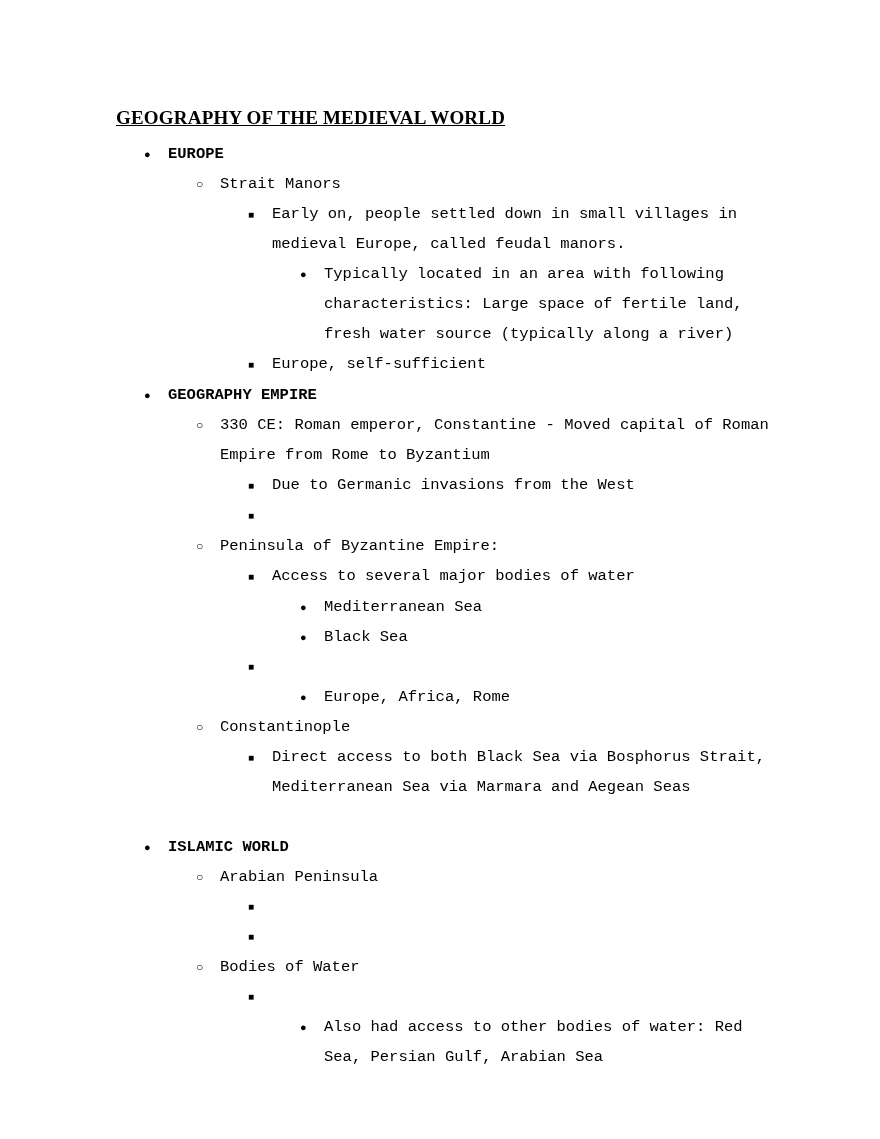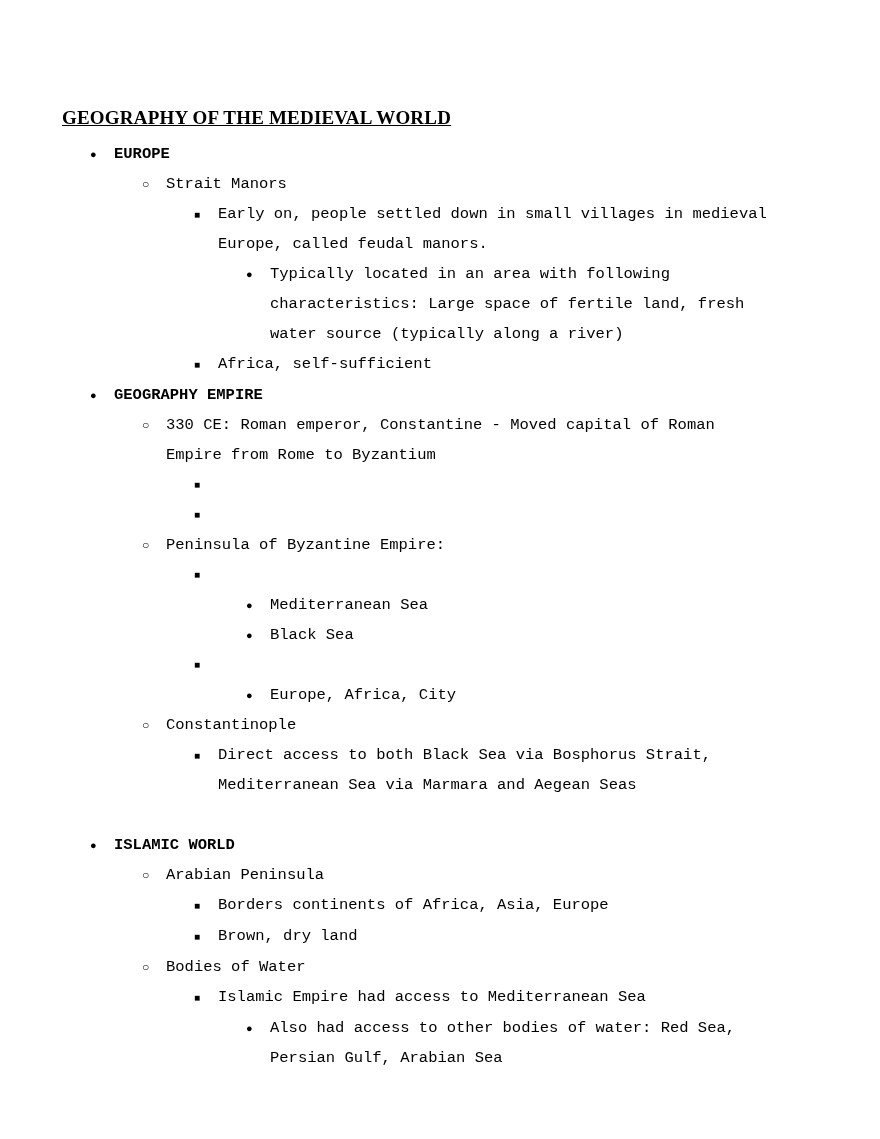--- a/index.html
+++ b/index.html
@@ -5,21 +5,21 @@
   html, body {
     margin: 0;
     padding: 0;
     background: #ffffff;
   }
   .page {
     width: 880px;
     min-height: 1139px;
     box-sizing: border-box;
     background: #ffffff;
-    padding: 103px 104px 60px 62px;
+    padding: 103px 104px 60px 116px;
     font-family: "Liberation Serif", "DejaVu Serif", serif;
     color: #000000;
   }
   .doc-title {
     font-size: 19px;
     font-weight: bold;
     text-decoration: underline;
     line-height: 30px;
     margin: 0 0 6px 0;
     letter-spacing: 0.2px;
@@ -69,88 +69,87 @@
       <div class="li level-3">
         <span class="bullet square">■</span>
         <span class="txt">Early on, people settled down in small villages in medieval Europe, called feudal manors.</span>
       </div>
       <div class="li level-4">
         <span class="bullet disc">●</span>
         <span class="txt">Typically located in an area with following characteristics: Large space of fertile land, fresh water source (typically along a river)</span>
       </div>
       <div class="li level-3">
         <span class="bullet square">■</span>
-        <span class="txt">Africa, self-sufficient</span>
+        <span class="txt">Europe, self-sufficient</span>
       </div>
       <div class="li level-1 bold">
         <span class="bullet disc">●</span>
         <span class="txt">GEOGRAPHY EMPIRE</span>
       </div>
       <div class="li level-2">
         <span class="bullet circle">○</span>
         <span class="txt">330 CE: Roman emperor, Constantine - Moved capital of Roman Empire from Rome to Byzantium</span>
       </div>
       <div class="li level-3">
         <span class="bullet square">■</span>
+        <span class="txt">Due to Germanic invasions from the West</span>
       </div>
       <div class="li level-3">
         <span class="bullet square">■</span>
       </div>
       <div class="li level-2">
         <span class="bullet circle">○</span>
         <span class="txt">Peninsula of Byzantine Empire:</span>
       </div>
       <div class="li level-3">
         <span class="bullet square">■</span>
+        <span class="txt">Access to several major bodies of water</span>
       </div>
       <div class="li level-4">
         <span class="bullet disc">●</span>
         <span class="txt">Mediterranean Sea</span>
       </div>
       <div class="li level-4">
         <span class="bullet disc">●</span>
         <span class="txt">Black Sea</span>
       </div>
       <div class="li level-3">
         <span class="bullet square">■</span>
       </div>
       <div class="li level-4">
         <span class="bullet disc">●</span>
-        <span class="txt">Europe, Africa, City</span>
+        <span class="txt">Europe, Africa, Rome</span>
       </div>
       <div class="li level-2">
         <span class="bullet circle">○</span>
         <span class="txt">Constantinople</span>
       </div>
       <div class="li level-3">
         <span class="bullet square">■</span>
         <span class="txt">Direct access to both Black Sea via Bosphorus Strait, Mediterranean Sea via Marmara and Aegean Seas</span>
       </div>
       <div class="li level-1 bold space-before">
         <span class="bullet disc">●</span>
         <span class="txt">ISLAMIC WORLD</span>
       </div>
       <div class="li level-2">
         <span class="bullet circle">○</span>
         <span class="txt">Arabian Peninsula</span>
       </div>
       <div class="li level-3">
         <span class="bullet square">■</span>
-        <span class="txt">Borders continents of Africa, Asia, Europe</span>
       </div>
       <div class="li level-3">
         <span class="bullet square">■</span>
-        <span class="txt">Brown, dry land</span>
       </div>
       <div class="li level-2">
         <span class="bullet circle">○</span>
         <span class="txt">Bodies of Water</span>
       </div>
       <div class="li level-3">
         <span class="bullet square">■</span>
-        <span class="txt">Islamic Empire had access to Mediterranean Sea</span>
       </div>
       <div class="li level-4">
         <span class="bullet disc">●</span>
         <span class="txt">Also had access to other bodies of water: Red Sea, Persian Gulf, Arabian Sea</span>
       </div>
     </div>
 </div>
 
 </body></html>

